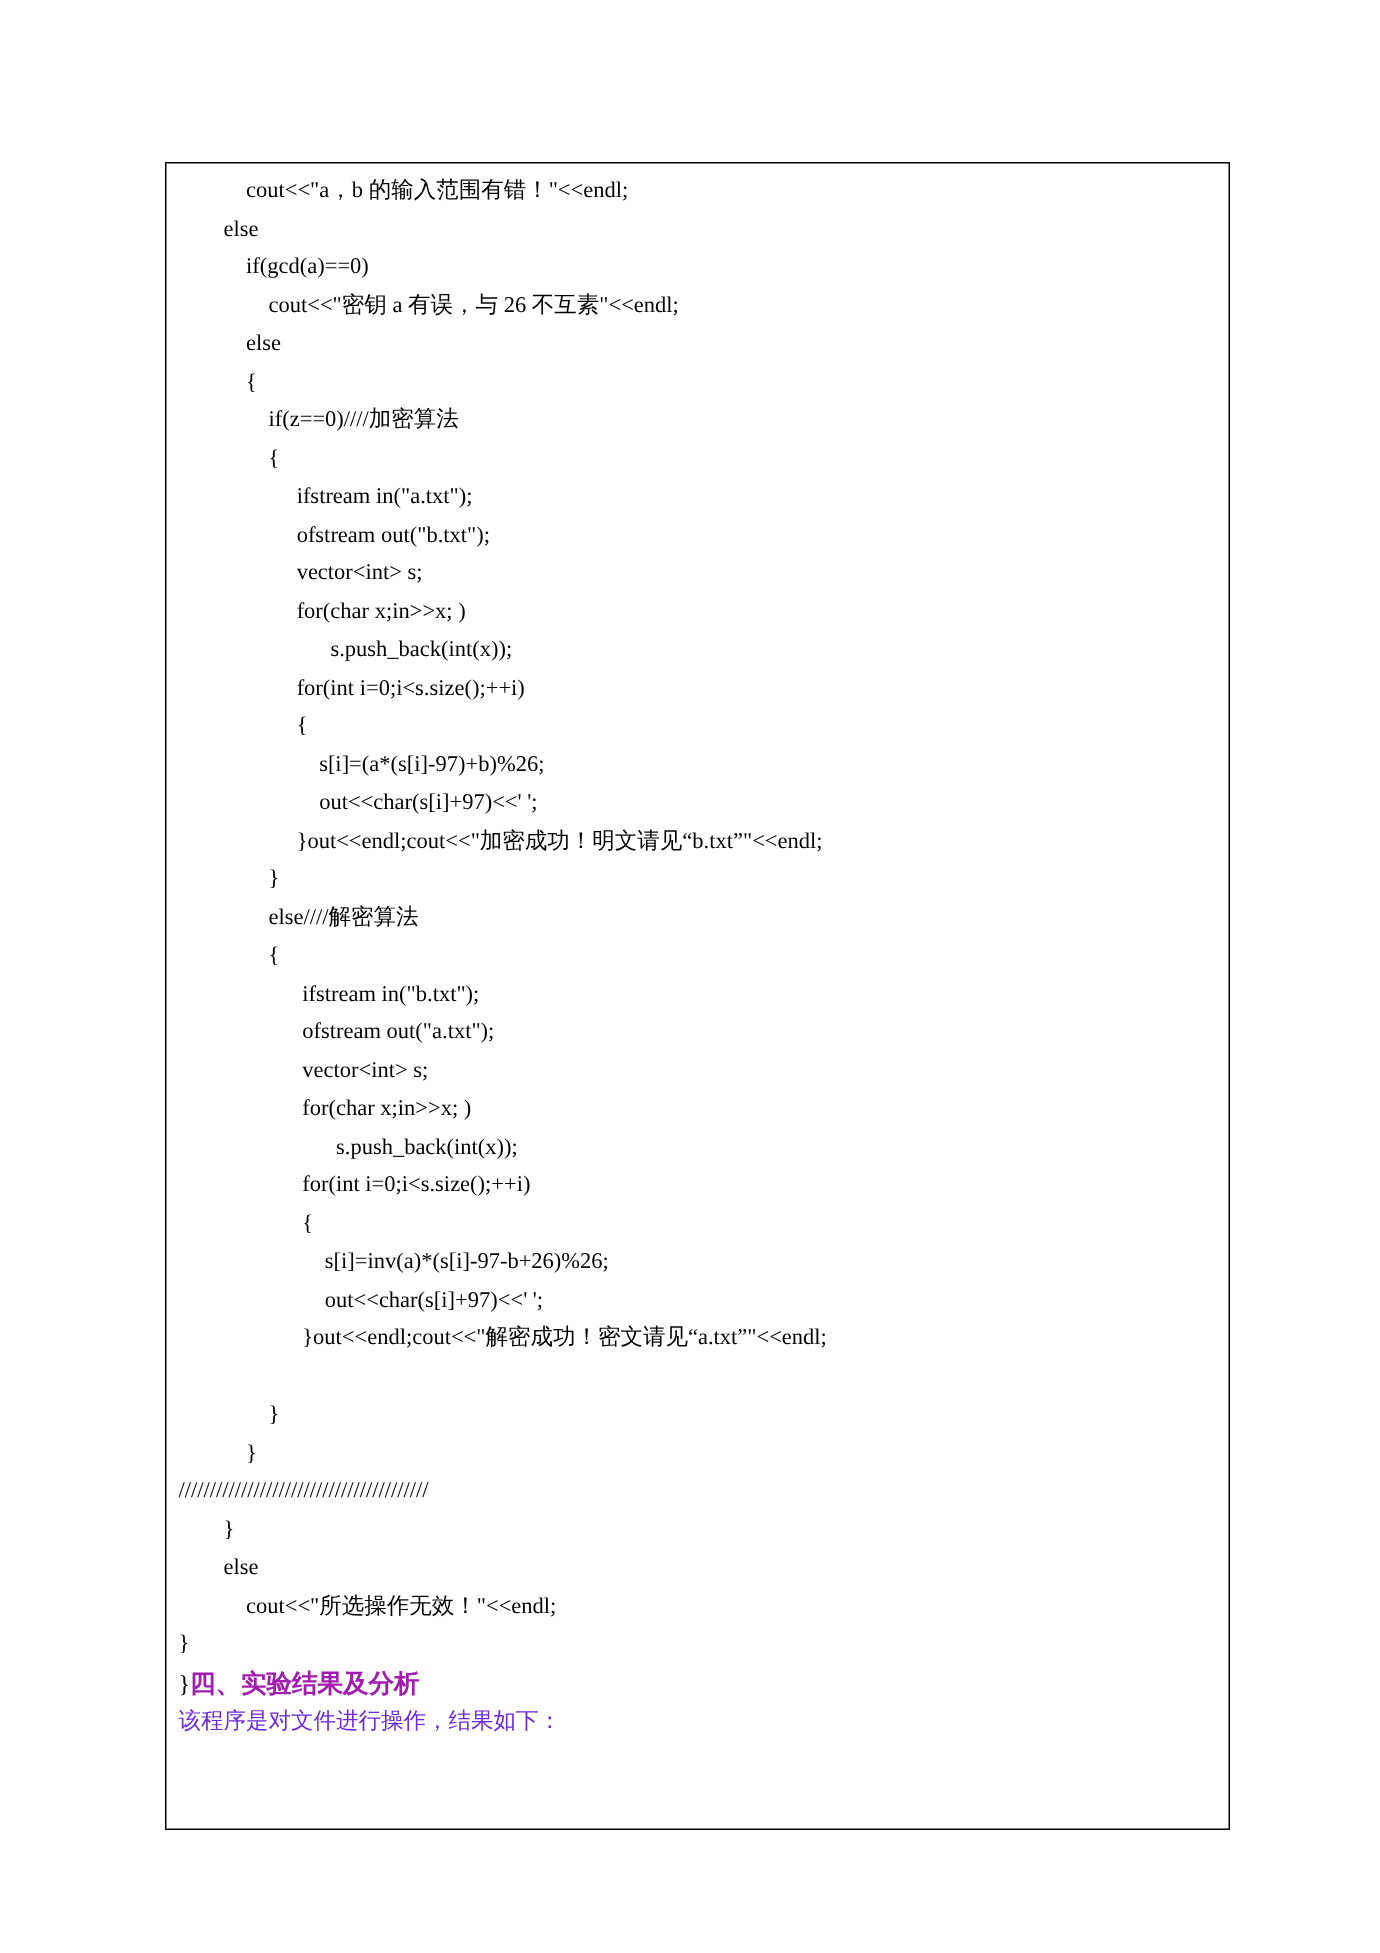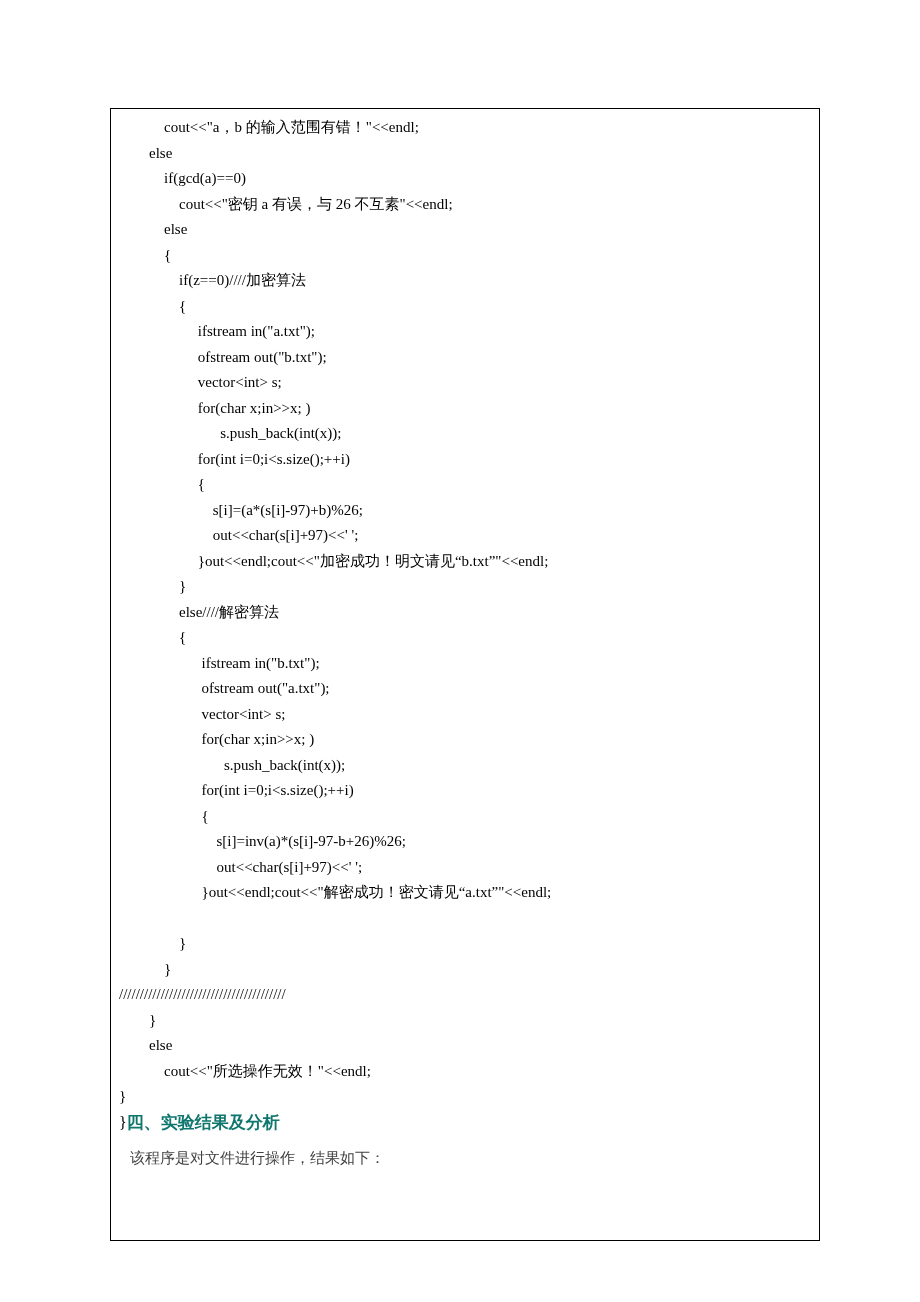--- a/index.html
+++ b/index.html
@@ -27,33 +27,33 @@
   font-size: 15px;
   line-height: 25.5px;
   white-space: pre;
   color: #000;
   margin: 0;
 }
 .heading {
   font-family: "SimSun", serif;
   font-size: 17px;
   font-weight: bold;
-  color: #0f766e;
+  color: #a21caf;
   margin: 0;
   line-height: 25px;
   display: inline;
 }
 .heading-prefix {
   font-family: "Times New Roman", serif;
 }
 .body-text {
   font-family: "SimSun", "Times New Roman", serif;
   font-size: 15px;
-  color: #404040;
-  margin: 11px;
+  color: #6d28d9;
+  margin: 0;
   line-height: 25px;
 }
 .heading-line {
   margin: 0;
   line-height: 25px;
 }
 .spacer {
   height: 25px;
 }
 </style>

